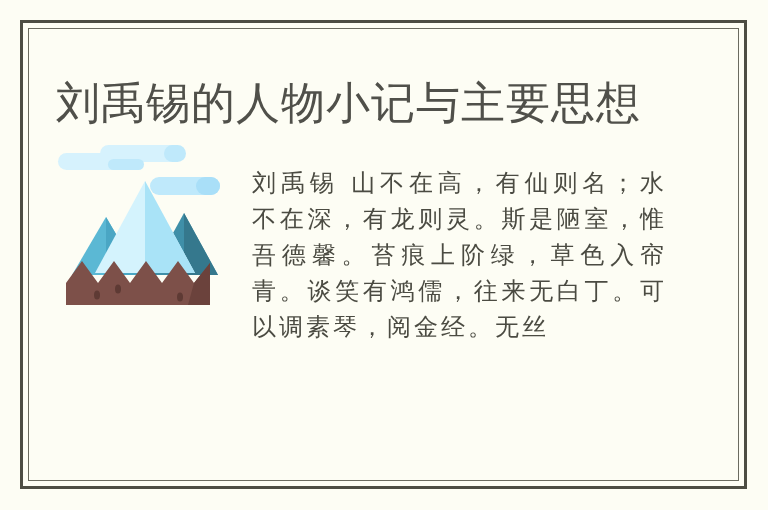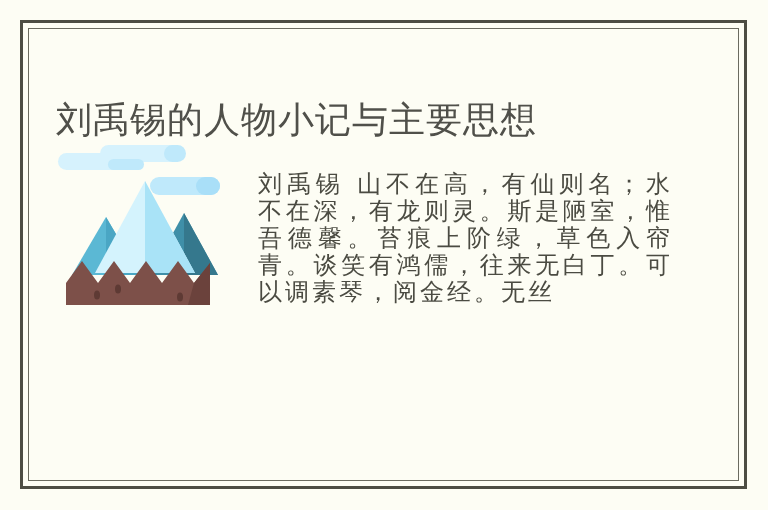--- a/index.html
+++ b/index.html
@@ -37,22 +37,22 @@
     bottom: 29px;
     border: 1px solid #6b6b60;
     box-sizing: border-box;
     pointer-events: none;
   }
 
   
   .title {
     position: absolute;
     left: 56px;
-    top: 74px;
-    font-size: 36px;
+    top: 52px;
+    font-size: 44px;
     line-height: 44px;
     letter-spacing: 1px;
     color: #50504a;
     font-weight: 400;
     white-space: nowrap;
   }
 
   
   .content {
     position: absolute;
@@ -79,25 +79,25 @@
     flex: 1 1 auto;
     position: relative;
     height: 100%;
     overflow: hidden;
     padding-top: 16px;
     box-sizing: border-box;
   }
   .article-text {
     font-family: "DejaVu Sans", "Liberation Sans", sans-serif;
     font-size: 24px;
-    line-height: 27px;
+    line-height: 36px;
     color: #4b4b42;
     letter-spacing: 3px;
     text-align: justify;
-    margin: 10px;
+    margin: 4px;
     max-width: 415px;
     word-break: break-all;
   }
 </style>
 </head>
 <body>
 
 <div id="page">
 
   <div class="frame-outer"></div>

